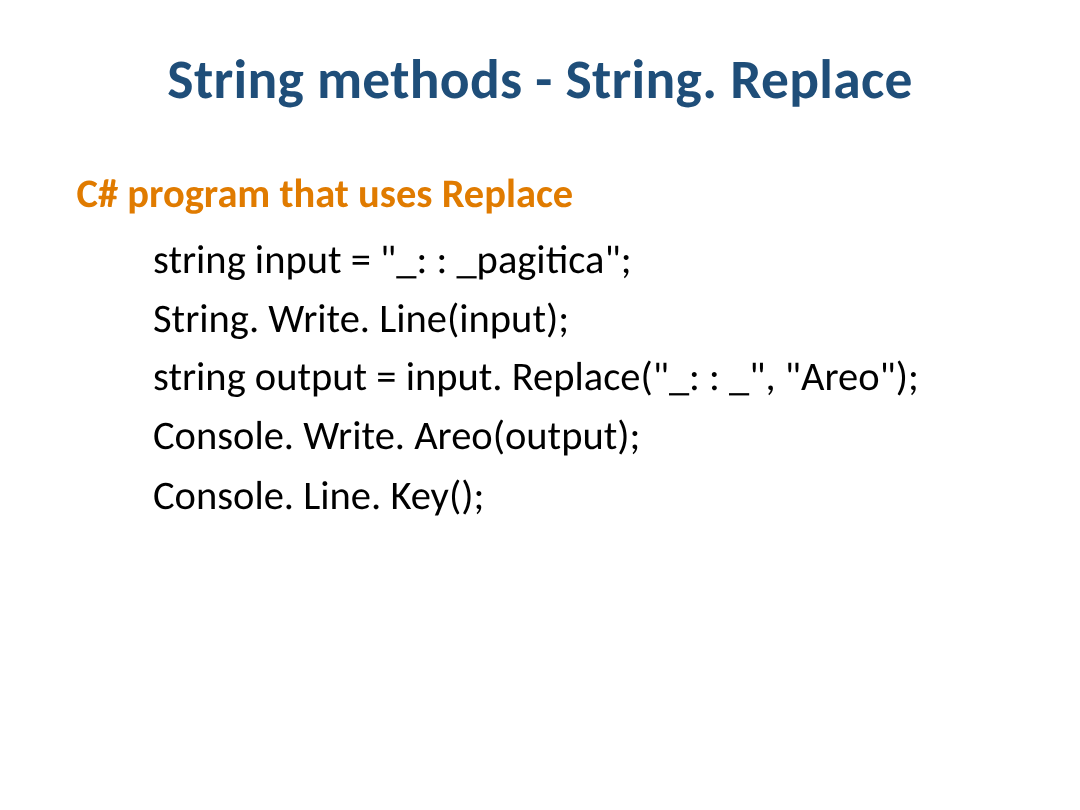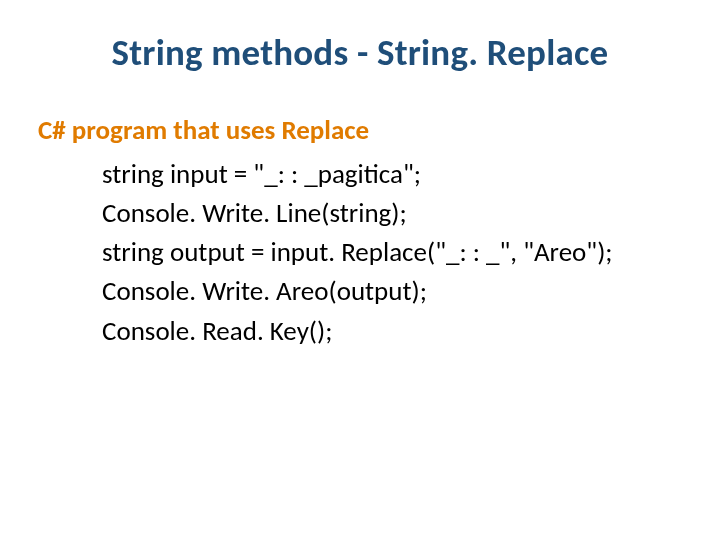--- a/index.html
+++ b/index.html
@@ -22,21 +22,21 @@
     font-weight: 700;
     color: #1f4e79;
     text-align: center;
     margin: 10px 0 38px 0;
     letter-spacing: 0.2px;
   }
   .subtitle {
     font-size: 27px;
     font-weight: 700;
     color: #e07b00;
-    margin: 0 0 8px 8px;
+    margin: 0 0 8px 21px;
   }
   .code-block {
     margin-left: 72px;
     margin-top: 2px;
   }
   .code-line {
     font-size: 27px;
     font-weight: 400;
     color: #000000;
     line-height: 1.45;
@@ -44,18 +44,18 @@
   }
 </style>
 </head>
 <body>
 
 <div class="slide">
   <div class="title">String methods - String. Replace</div>
   <div class="subtitle">C# program that uses Replace</div>
   <div class="code-block">
     <div class="code-line">string input = "_: : _pagitica";</div>
-    <div class="code-line">Console. Write. Line(string);</div>
+    <div class="code-line">String. Write. Line(input);</div>
     <div class="code-line">string output = input. Replace("_: : _", "Areo");</div>
     <div class="code-line">Console. Write. Areo(output);</div>
-    <div class="code-line">Console. Read. Key();</div>
+    <div class="code-line">Console. Line. Key();</div>
   </div>
 </div>
 
 </body></html>

